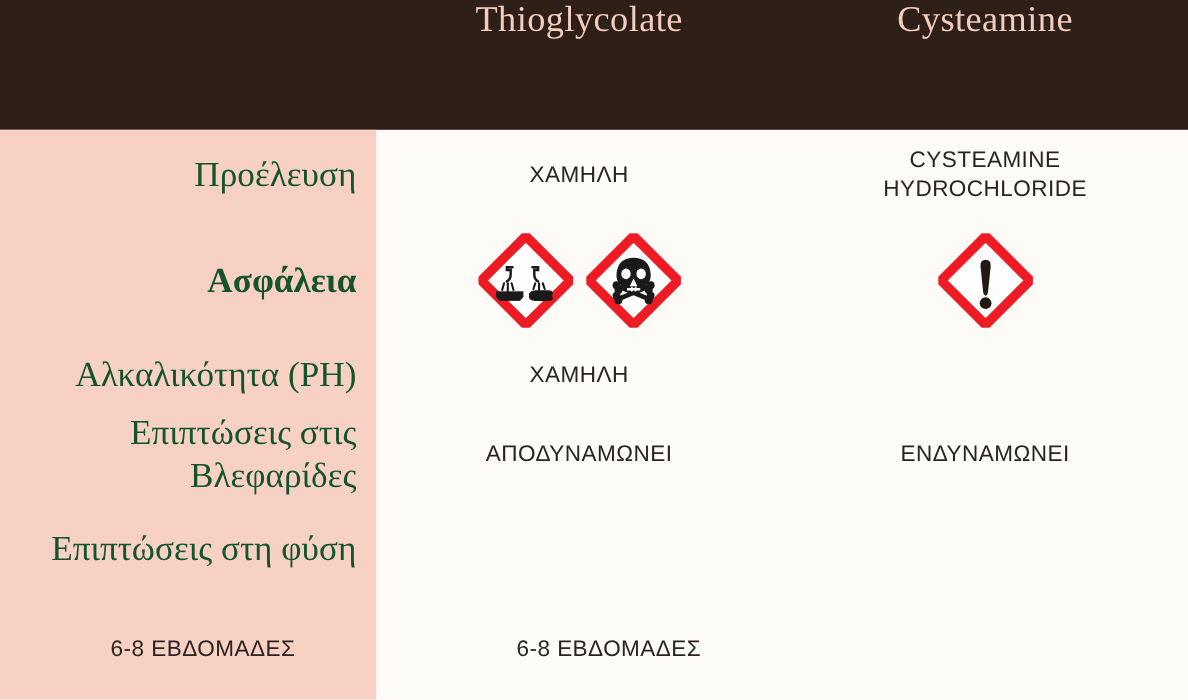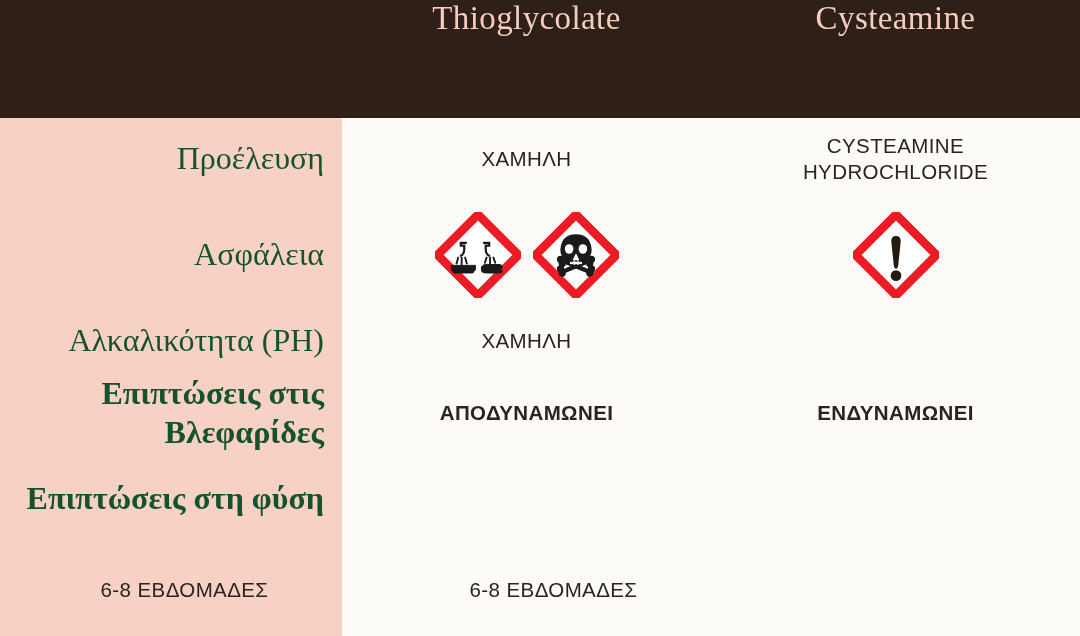--- a/index.html
+++ b/index.html
@@ -70,24 +70,24 @@
     height: 518px;
     display: flex;
     flex-direction: column;
   }
   .row {
     display: flex;
     width: 1080px;
     flex: 0 0 auto;
   }
   .row-r0 { height: 82px; }
-  .row-r1 { height: 110px; }
+  .row-r1 { height: 110px; font-weight: bold; }
   .row-r2 { height: 62px; }
-  .row-r3 { height: 82px; font-weight: bold; }
-  .row-r4 { height: 90px; font-weight: bold; }
+  .row-r3 { height: 82px; }
+  .row-r4 { height: 90px; }
   .row-r5 { height: 92px; }
 
   .cell-label {
     width: 342px;
     box-sizing: border-box;
     padding-right: 18px;
     display: flex;
     align-items: center;
     justify-content: flex-end;
     text-align: right;

